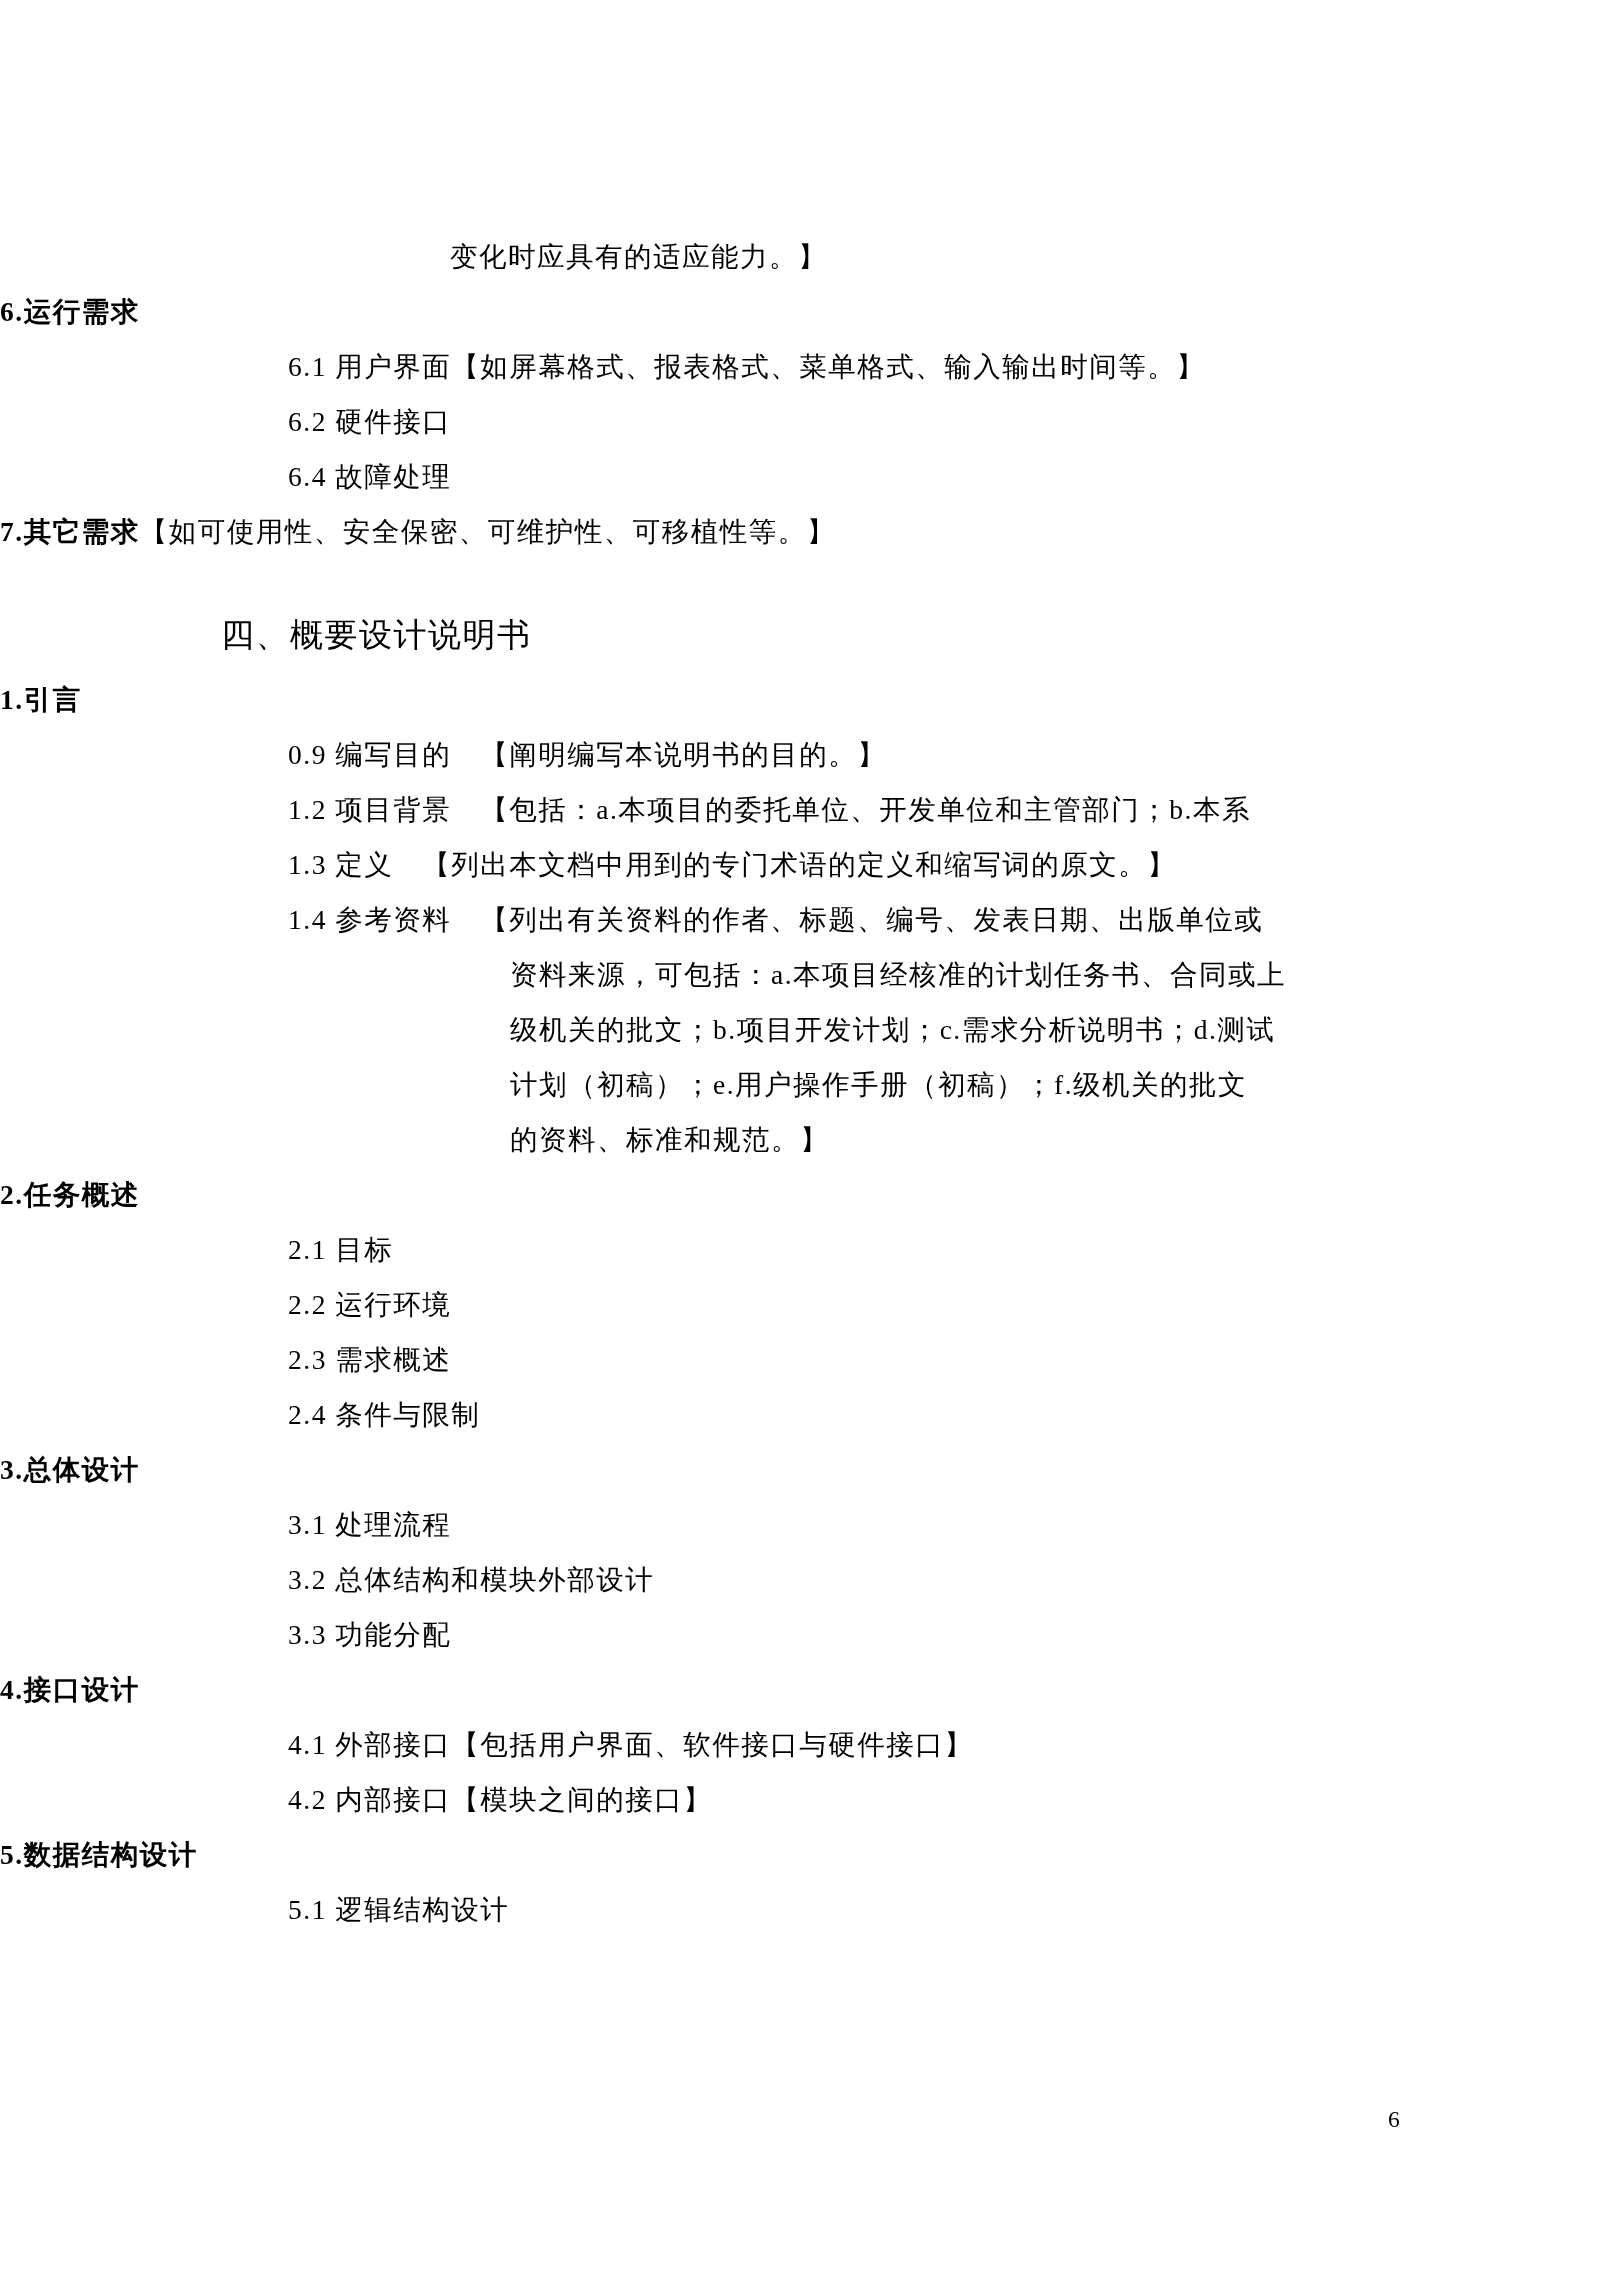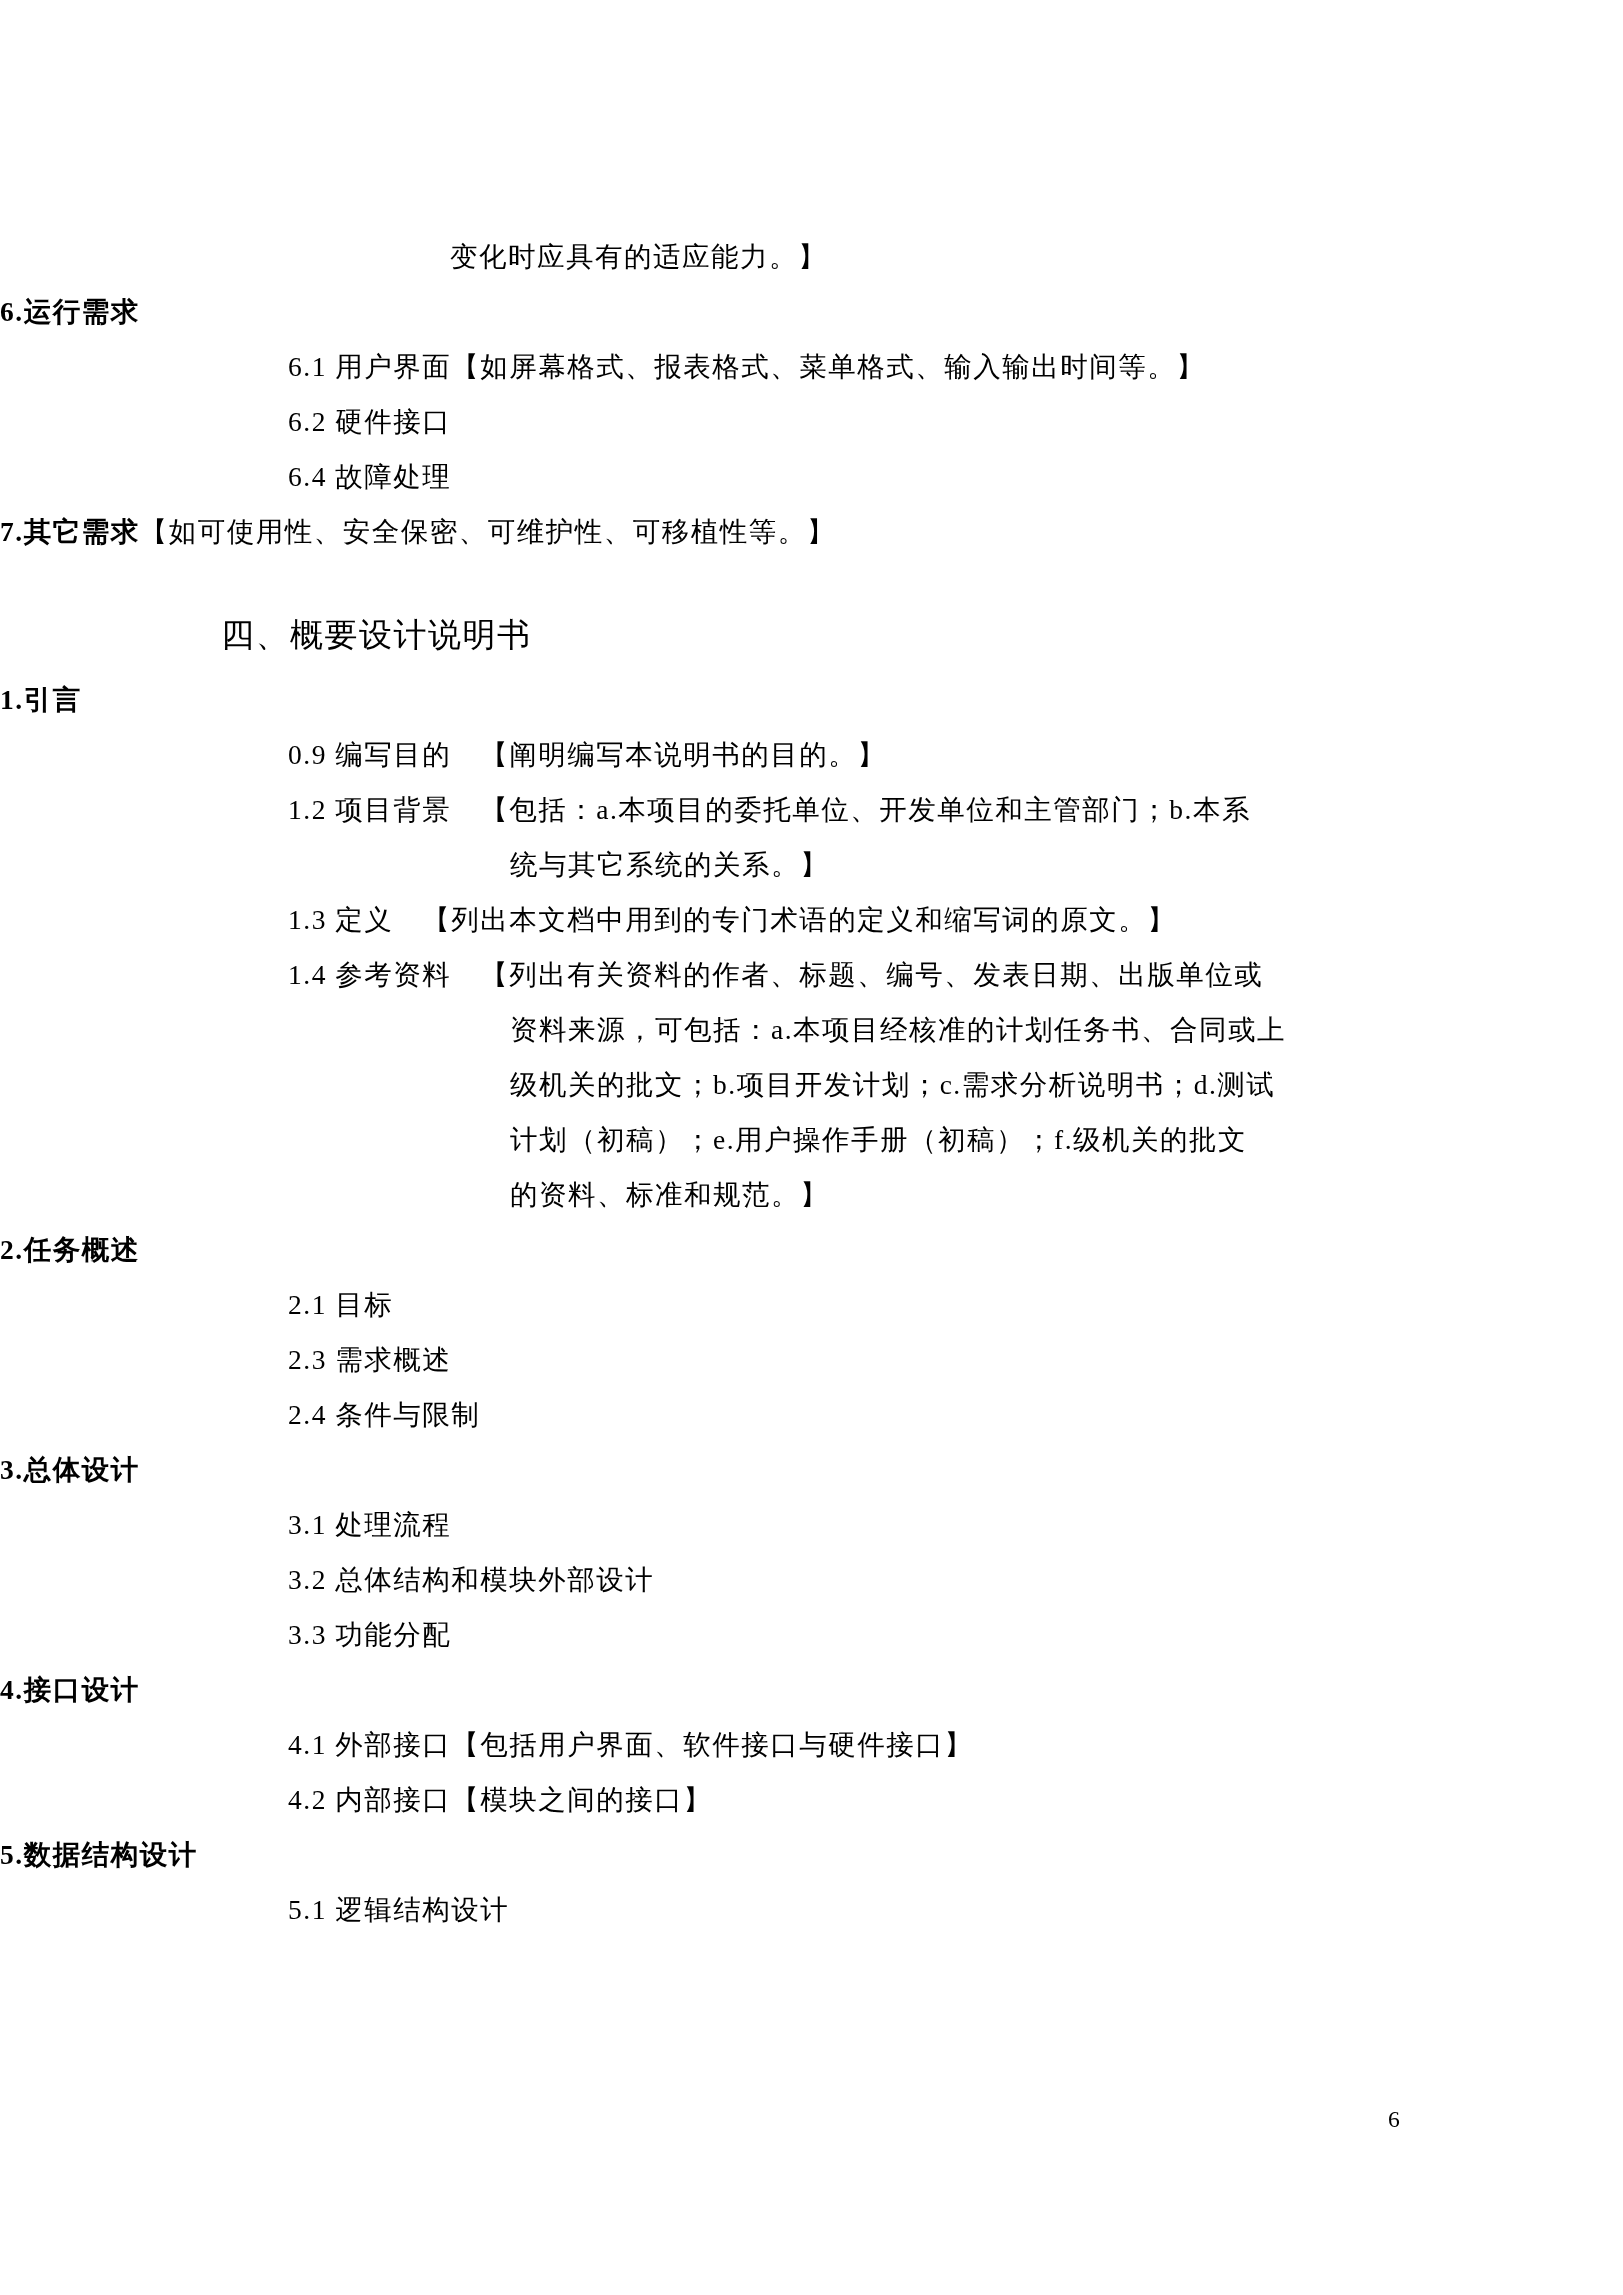--- a/index.html
+++ b/index.html
@@ -51,29 +51,29 @@
       <div class="line cont-top">变化时应具有的适应能力。】</div>
       <div class="line l1"><span>6.运行需求</span></div>
       <div class="line l2">6.1 用户界面【如屏幕格式、报表格式、菜单格式、输入输出时间等。】</div>
       <div class="line l2">6.2 硬件接口</div>
       <div class="line l2">6.4 故障处理</div>
       <div class="line l1"><span>7.其它需求</span><span class="note">【如可使用性、安全保密、可维护性、可移植性等。】</span></div>
       <div class="chapter">四、概要设计说明书</div>
       <div class="line l1"><span>1.引言</span></div>
       <div class="line l2">0.9 编写目的　【阐明编写本说明书的目的。】</div>
       <div class="line l2">1.2 项目背景　【包括：a.本项目的委托单位、开发单位和主管部门；b.本系</div>
-      <div class="line l2 hang">统与其它系统的关系。】</div>
       <div class="line l2">1.3 定义　【列出本文档中用到的专门术语的定义和缩写词的原文。】</div>
       <div class="line l2">1.4 参考资料　【列出有关资料的作者、标题、编号、发表日期、出版单位或</div>
       <div class="line l2 hang">资料来源，可包括：a.本项目经核准的计划任务书、合同或上</div>
       <div class="line l2 hang">级机关的批文；b.项目开发计划；c.需求分析说明书；d.测试</div>
       <div class="line l2 hang">计划（初稿）；e.用户操作手册（初稿）；f.级机关的批文</div>
       <div class="line l2 hang">的资料、标准和规范。】</div>
       <div class="line l1"><span>2.任务概述</span></div>
       <div class="line l2">2.1 目标</div>
+      <div class="line l2">2.2 运行环境</div>
       <div class="line l2">2.3 需求概述</div>
       <div class="line l2">2.4 条件与限制</div>
       <div class="line l1"><span>3.总体设计</span></div>
       <div class="line l2">3.1 处理流程</div>
       <div class="line l2">3.2 总体结构和模块外部设计</div>
       <div class="line l2">3.3 功能分配</div>
       <div class="line l1"><span>4.接口设计</span></div>
       <div class="line l2">4.1 外部接口【包括用户界面、软件接口与硬件接口】</div>
       <div class="line l2">4.2 内部接口【模块之间的接口】</div>
       <div class="line l1"><span>5.数据结构设计</span></div>

